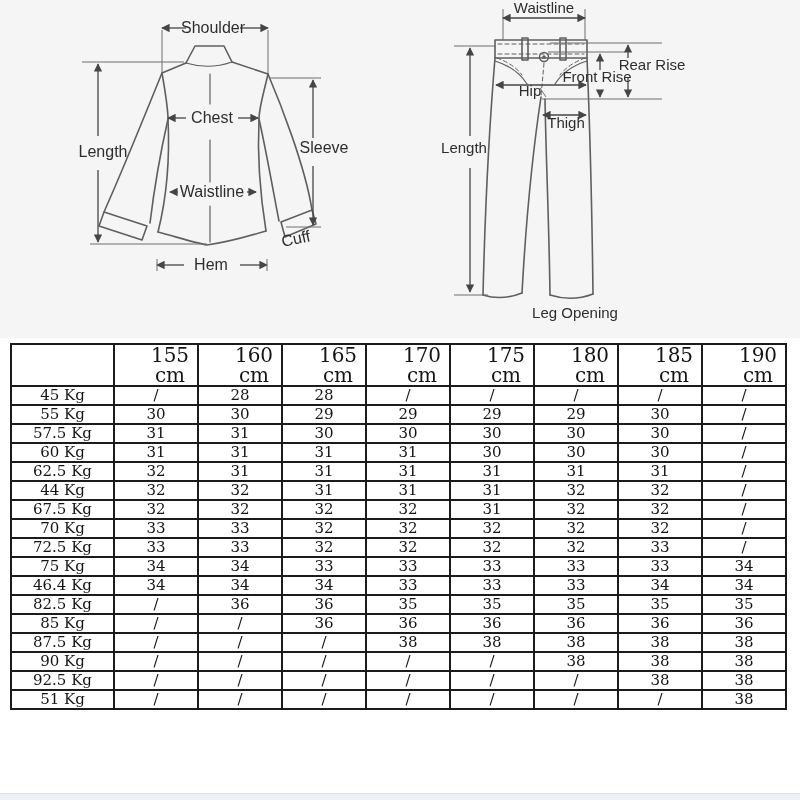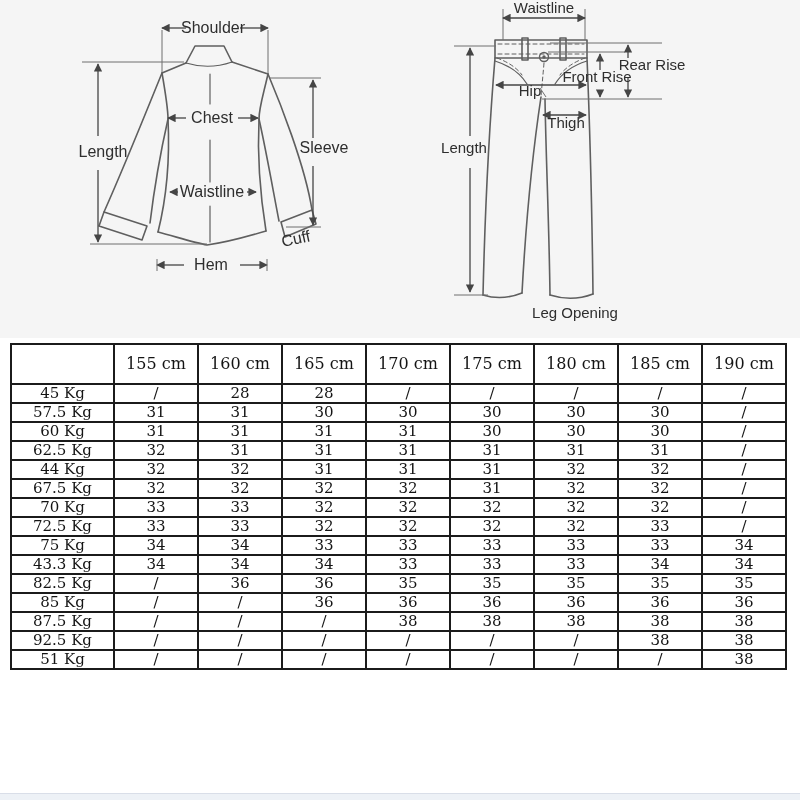--- a/index.html
+++ b/index.html
@@ -16,21 +16,21 @@
   .outline .thin{stroke-width:1.2;}
   .outline .dash{stroke-dasharray:4 3;stroke-width:1;}
   .outline circle.btn{fill:none;stroke:#5f5f5f;stroke-width:1.4;}
   .outline circle.btn-in{fill:#5f5f5f;stroke:none;}
   .dims path{fill:none;stroke:#454545;stroke-width:1.3;}
   .dims path.ext{stroke:#6e6e6e;stroke-width:1;}
   .size-table{position:absolute;left:10px;top:343px;border-collapse:collapse;table-layout:fixed;
               background:#ffffff;font-family:"DejaVu Serif","Liberation Serif",serif;}
   .size-table th,.size-table td{border:2px solid #1b1b1b;text-align:center;vertical-align:middle;
               padding:0;font-weight:normal;color:#141414;line-height:1;}
-  .size-table thead th{height:38px;font-size:16px;}
+  .size-table thead th{height:38px;font-size:20px;padding-left:28px;}
   .size-table tbody th,.size-table tbody td{height:17px;font-size:15px;}
   .c-label{width:103px;}
   .c-data{width:84px;}
   .bottom-strip{position:absolute;left:0;bottom:0;width:800px;height:6px;background:#edf1f6;
                 border-top:1px solid #d9dee8;}
   .strip-notch{position:absolute;left:0;bottom:4px;width:150px;height:2px;background:#d2d2d2;}
 </style>
 </head>
 <body>
 
@@ -206,20 +206,31 @@
           <td>/</td>
           <td>28</td>
           <td>28</td>
           <td>/</td>
           <td>/</td>
           <td>/</td>
           <td>/</td>
           <td>/</td>
         </tr>
         <tr>
+          <th>55 Kg</th>
+          <td>30</td>
+          <td>30</td>
+          <td>29</td>
+          <td>29</td>
+          <td>29</td>
+          <td>29</td>
+          <td>30</td>
+          <td>/</td>
+        </tr>
+        <tr>
           <th>57.5 Kg</th>
           <td>31</td>
           <td>31</td>
           <td>30</td>
           <td>30</td>
           <td>30</td>
           <td>30</td>
           <td>30</td>
           <td>/</td>
         </tr>
@@ -294,21 +305,21 @@
           <td>34</td>
           <td>34</td>
           <td>33</td>
           <td>33</td>
           <td>33</td>
           <td>33</td>
           <td>33</td>
           <td>34</td>
         </tr>
         <tr>
-          <th>43.3 Kg</th>
+          <th>46.4 Kg</th>
           <td>34</td>
           <td>34</td>
           <td>34</td>
           <td>33</td>
           <td>33</td>
           <td>33</td>
           <td>34</td>
           <td>34</td>
         </tr>
         <tr>
@@ -333,20 +344,31 @@
           <td>36</td>
           <td>36</td>
         </tr>
         <tr>
           <th>87.5 Kg</th>
           <td>/</td>
           <td>/</td>
           <td>/</td>
           <td>38</td>
           <td>38</td>
+          <td>38</td>
+          <td>38</td>
+          <td>38</td>
+        </tr>
+        <tr>
+          <th>90 Kg</th>
+          <td>/</td>
+          <td>/</td>
+          <td>/</td>
+          <td>/</td>
+          <td>/</td>
           <td>38</td>
           <td>38</td>
           <td>38</td>
         </tr>
         <tr>
           <th>92.5 Kg</th>
           <td>/</td>
           <td>/</td>
           <td>/</td>
           <td>/</td>

